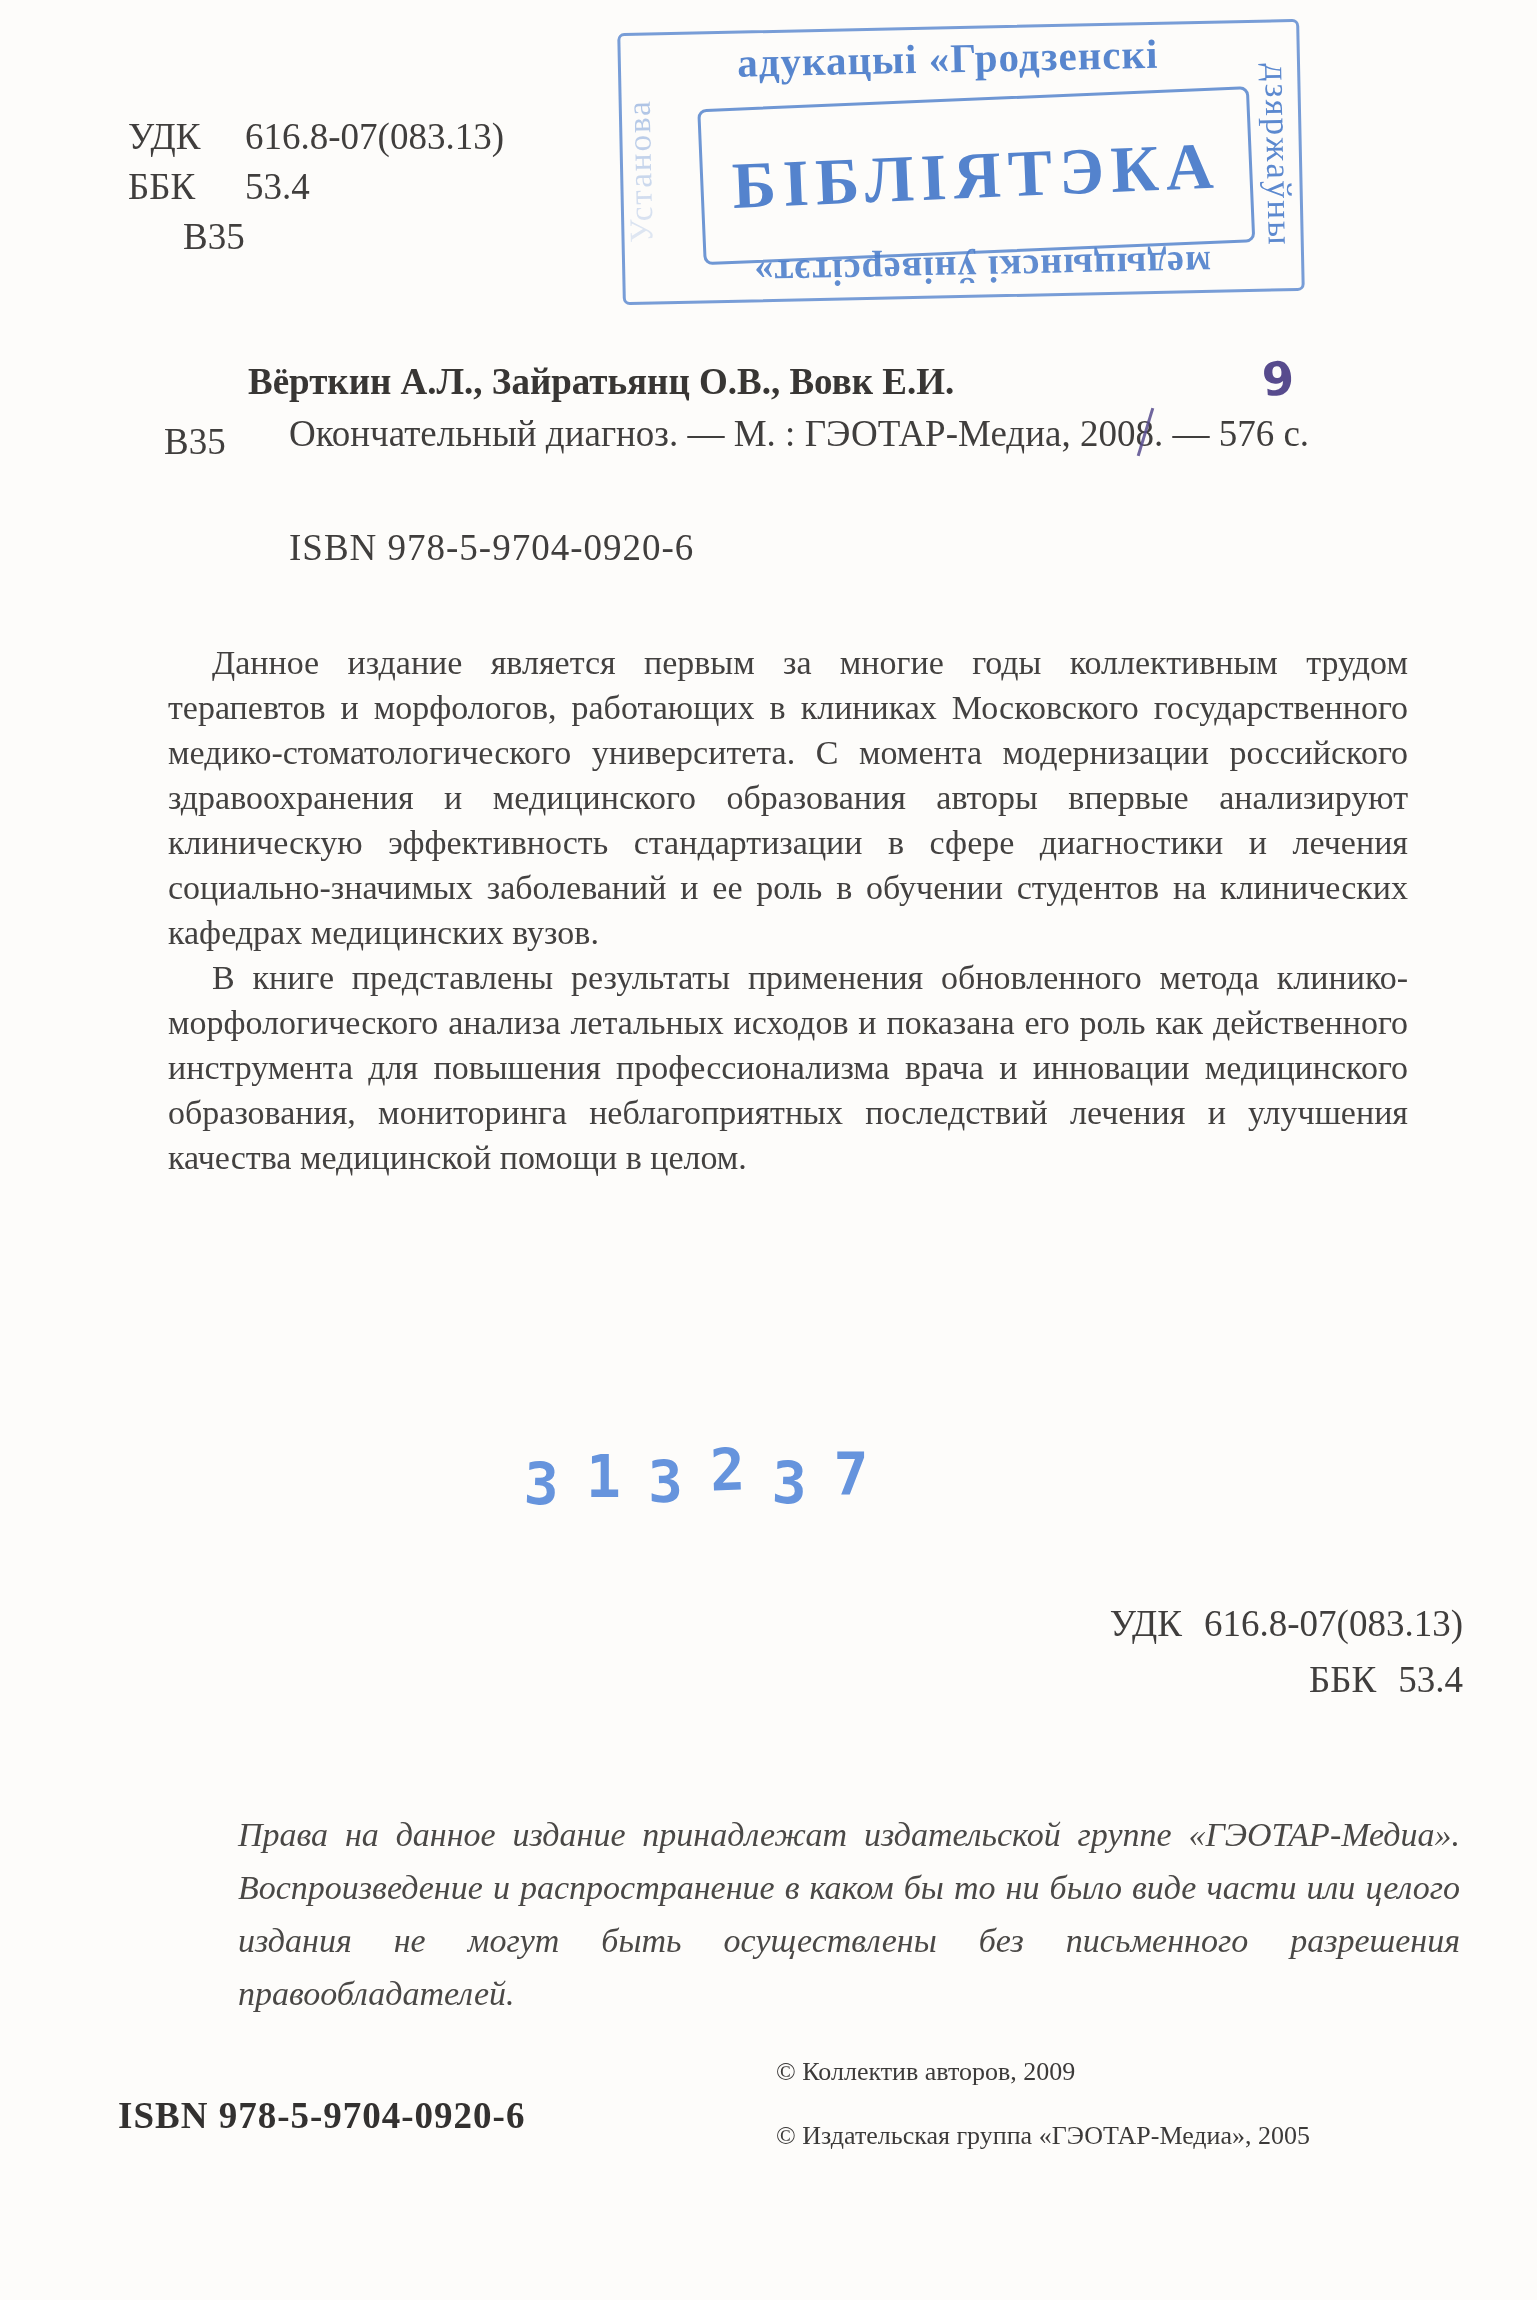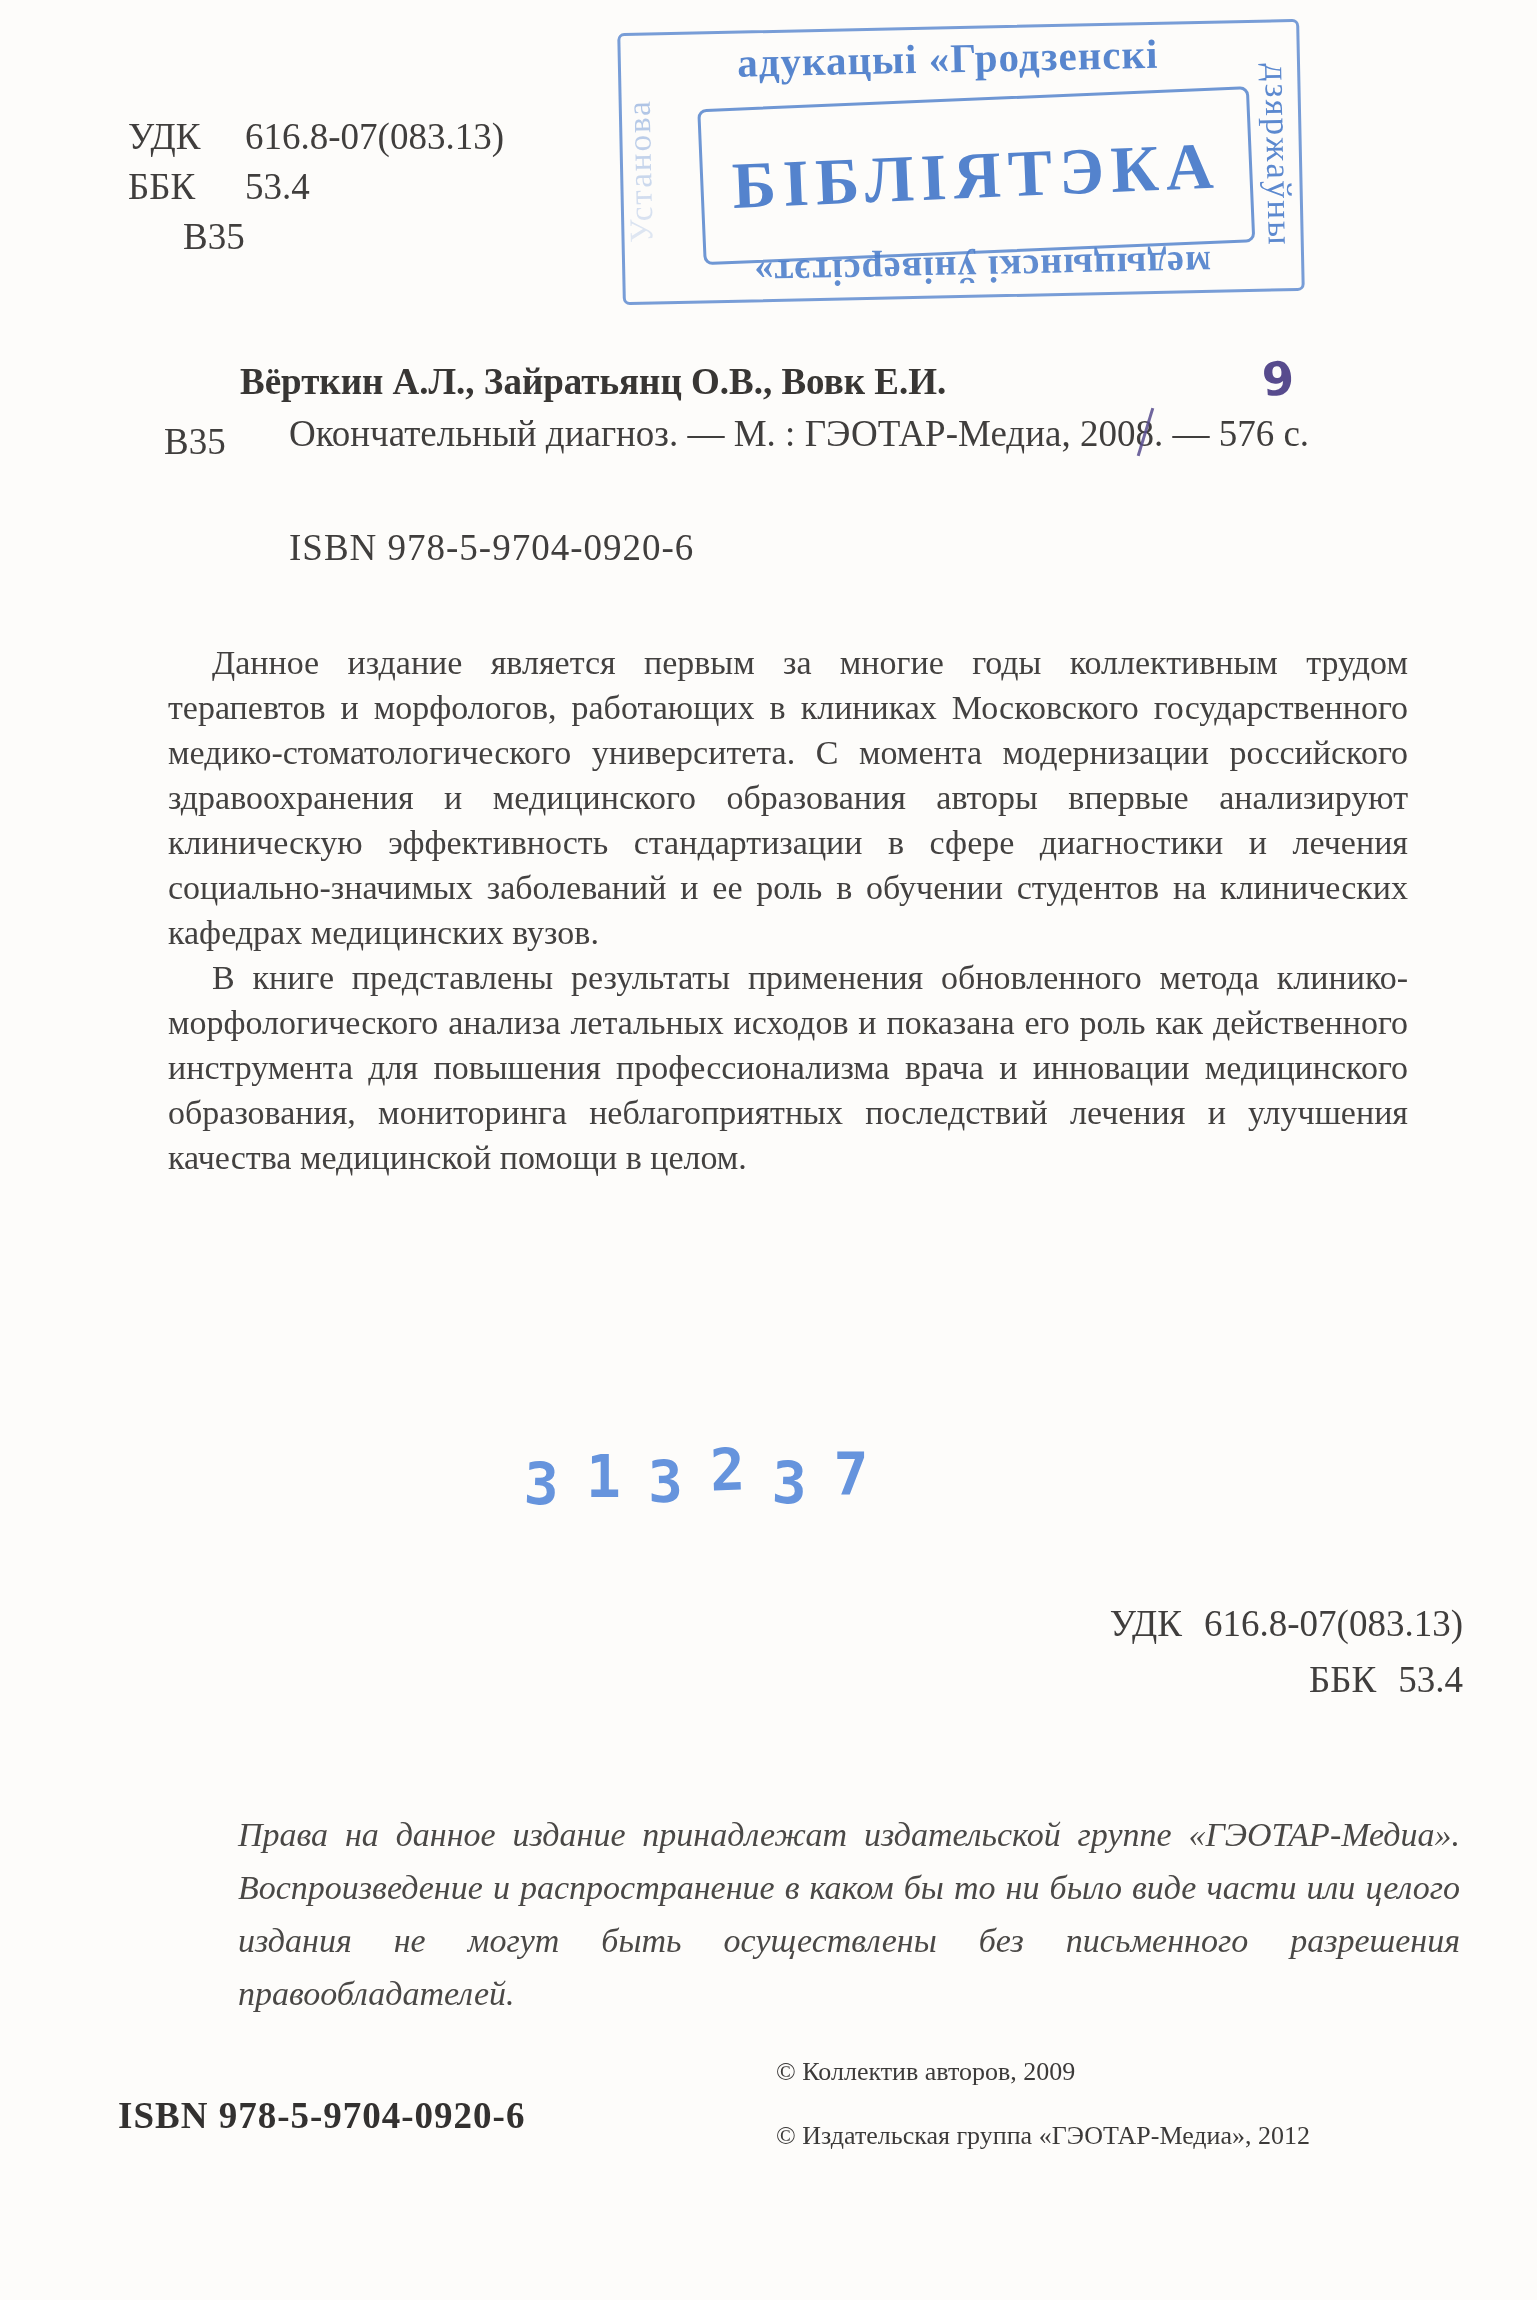--- a/index.html
+++ b/index.html
@@ -45,21 +45,21 @@
     font-size:38px;font-weight:bold;letter-spacing:1px;opacity:.88;white-space:nowrap;
   }
   .stamp-inner{
     position:absolute;left:80px;top:72px;width:546px;height:150px;
     border:3px solid rgba(75,125,203,.8);border-radius:9px;
     transform:rotate(-1.2deg);
     display:flex;align-items:center;justify-content:center;
   }
   .stamp-inner .big{font-size:66px;font-weight:bold;letter-spacing:7px;opacity:.95;white-space:nowrap;}
   
-  .authors{position:absolute;left:240px;top:360px;font-size:37px;font-weight:bold;color:#383634;white-space:nowrap;}
+  .authors{position:absolute;left:248px;top:360px;font-size:37px;font-weight:bold;color:#383634;white-space:nowrap;}
   .hand-nine{
     position:absolute;left:1262px;top:352px;
     font-family:"DejaVu Sans",sans-serif;font-size:46px;font-weight:bold;
     color:#574b8d;transform:rotate(-4deg);
   }
   .entry-code{position:absolute;left:164px;top:420px;font-size:37px;}
   .entry-title{position:absolute;left:289px;top:412px;width:1240px;font-size:37px;}
   .struck{position:relative;display:inline-block;}
   .struck::after{
     content:"";position:absolute;left:9px;top:-5px;width:3px;height:50px;
@@ -151,16 +151,16 @@
       <span>ББК</span>
       <span>53.4</span>
     </div>
   </div>
 
   <div class="rights">Права на данное издание принадлежат издательской группе «ГЭОТАР-Медиа». Воспроизведение и распространение в каком бы то ни было виде части или целого издания не могут быть осуществлены без письменного разрешения правообладателей.</div>
 
   <div class="isbn-bottom">ISBN 978-5-9704-0920-6</div>
   <div class="copyrights">
     <div>© Коллектив авторов, 2009</div>
-    <div>© Издательская группа «ГЭОТАР-Медиа», 2012</div>
+    <div>© Издательская группа «ГЭОТАР-Медиа», 2005</div>
   </div>
 
 </div>
 
 </body></html>

